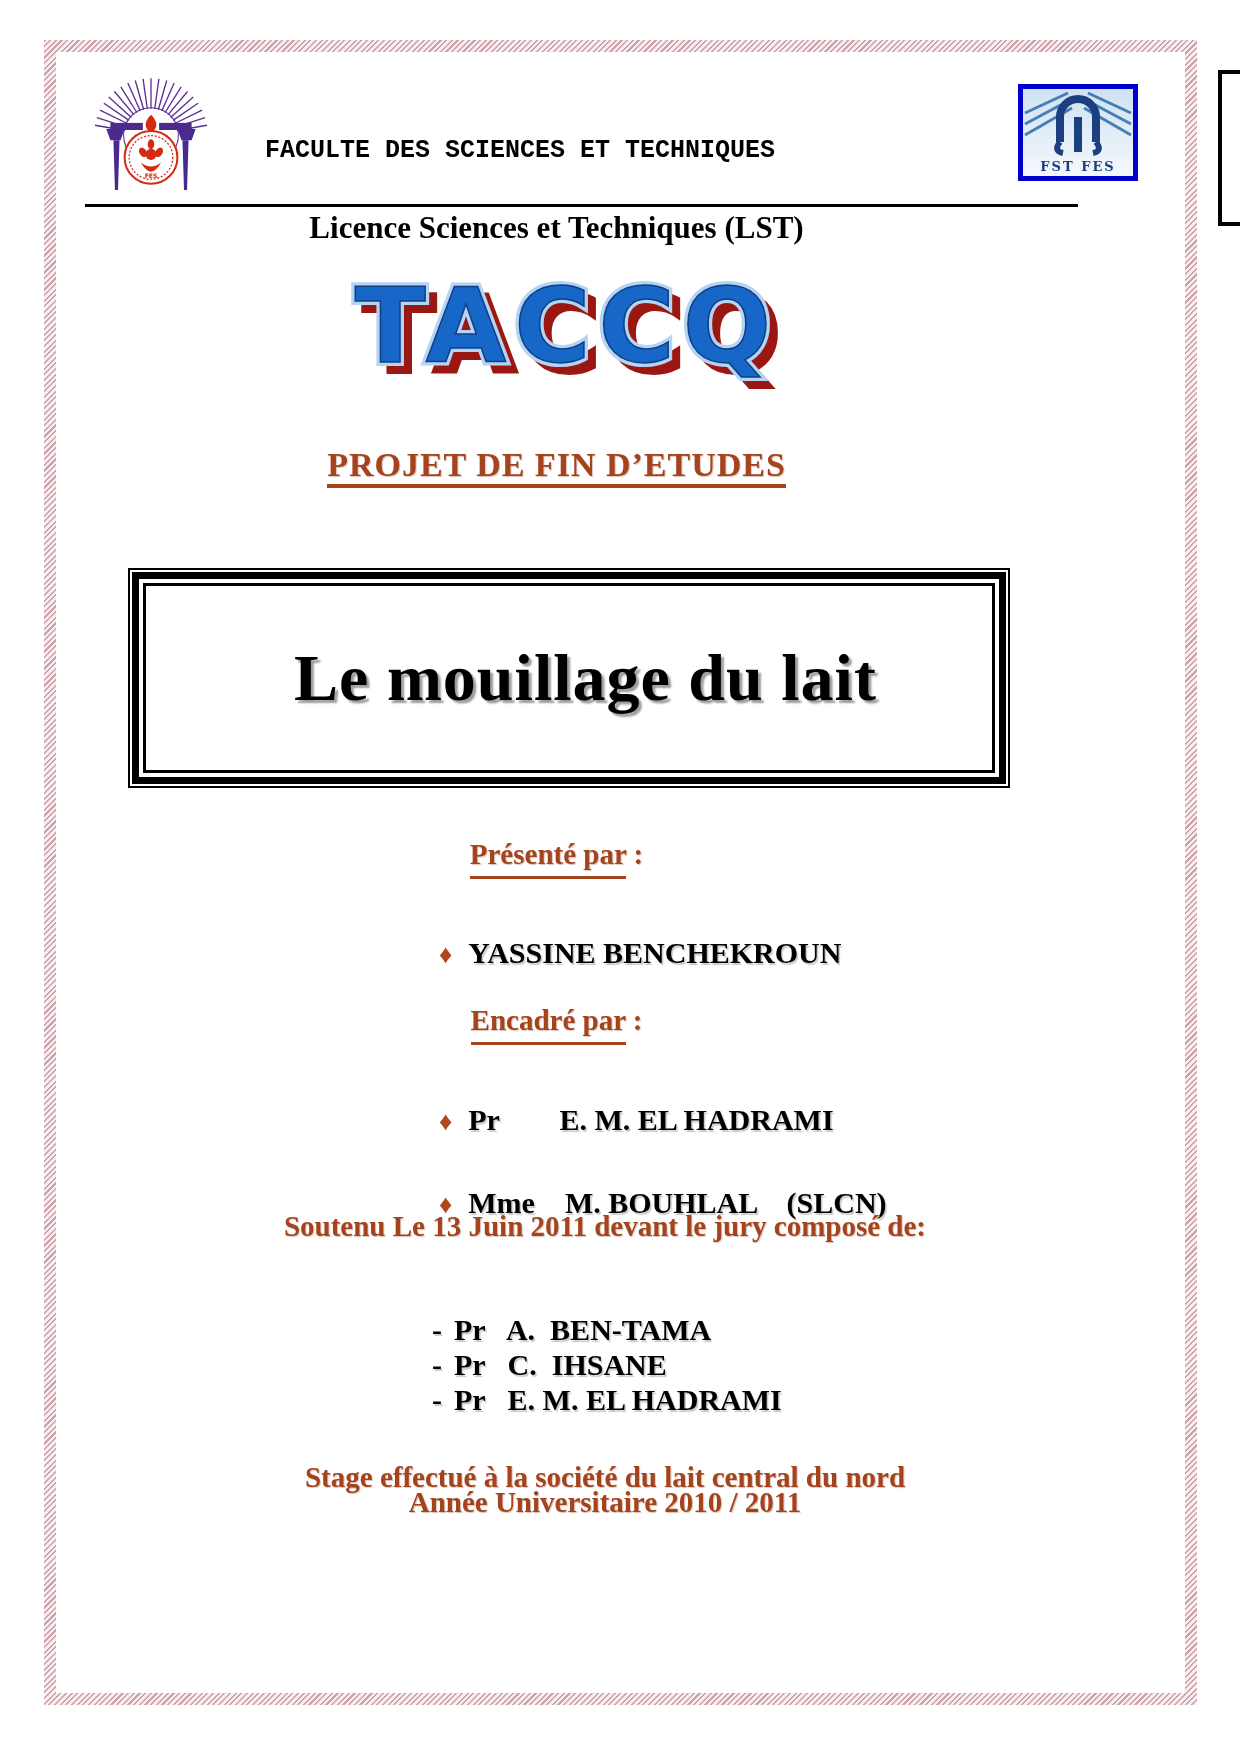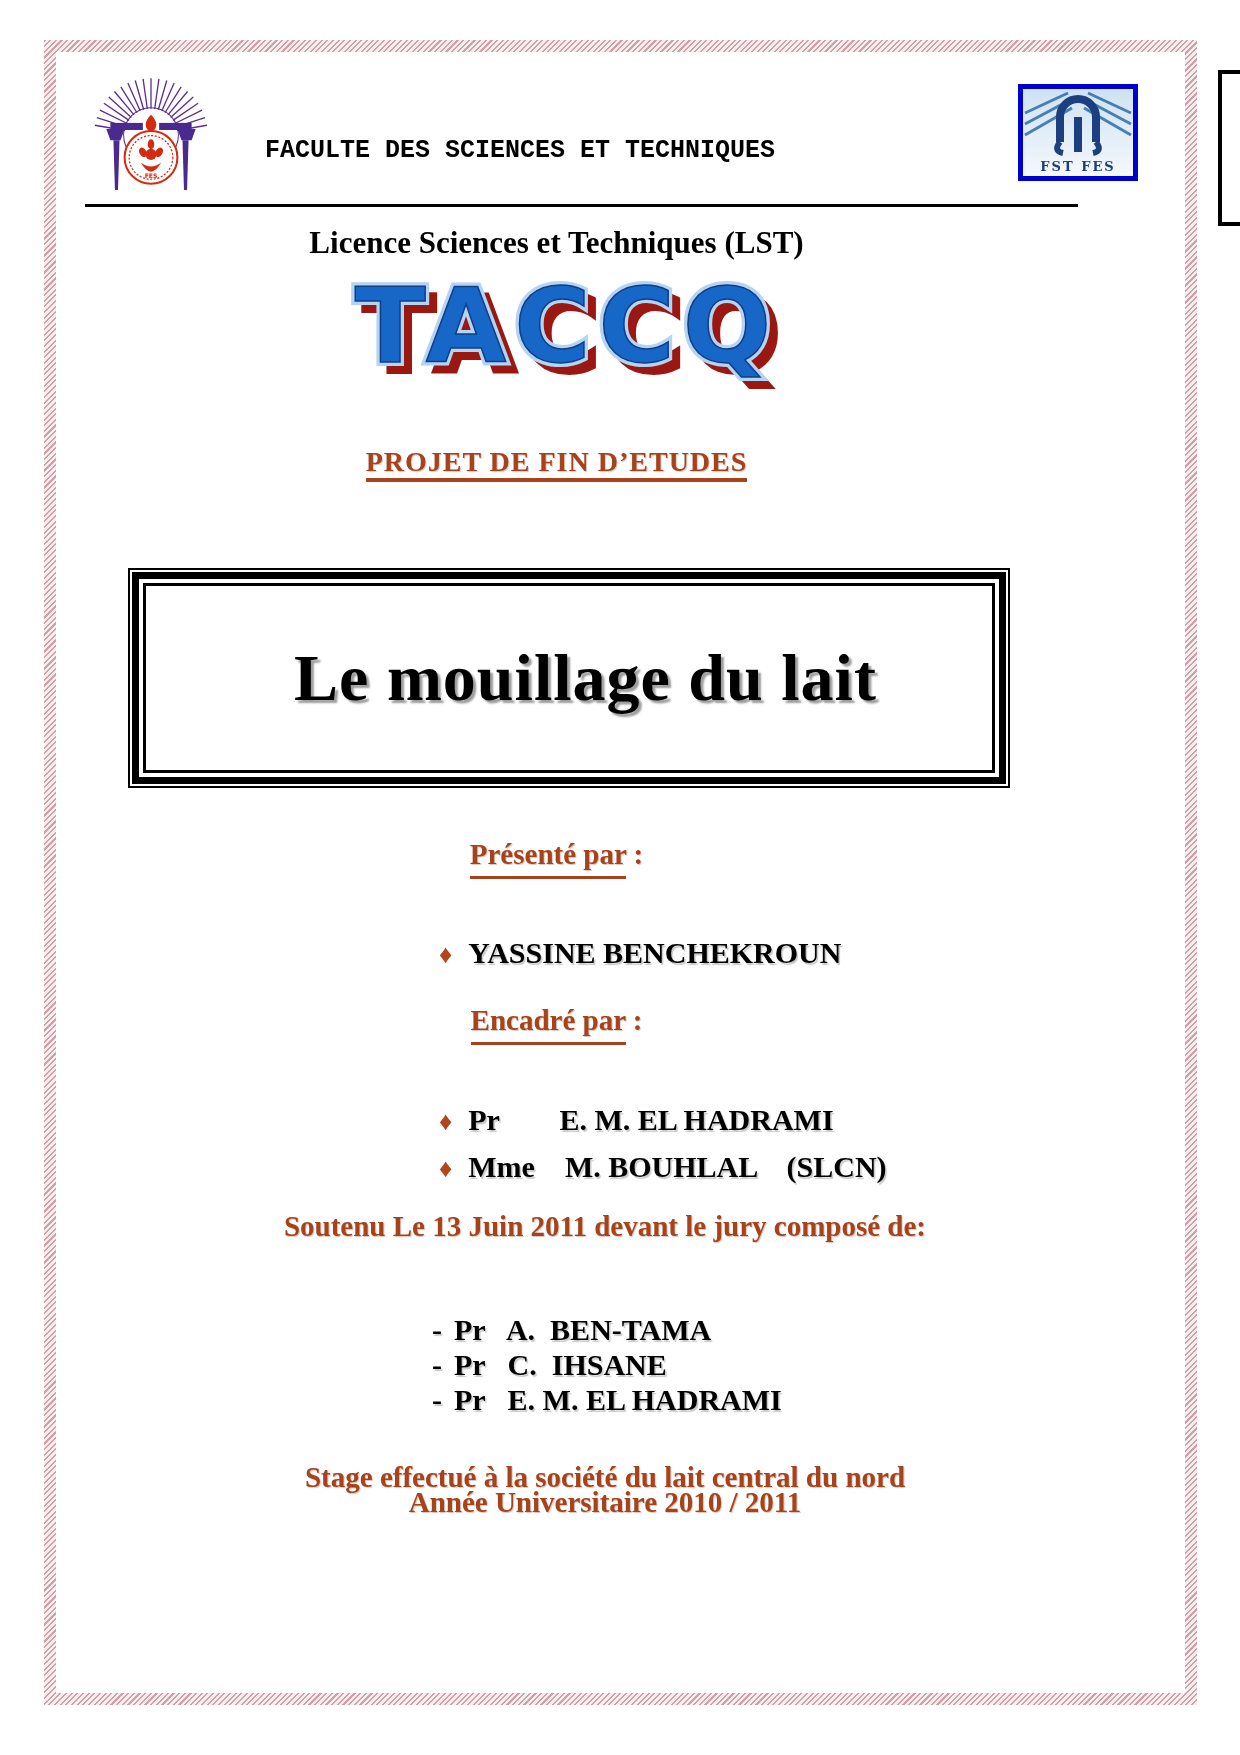--- a/index.html
+++ b/index.html
@@ -23,38 +23,38 @@
   .uni-logo{position:absolute;left:90px;top:64px;width:122px;height:132px;}
   .fst-logo{position:absolute;left:1018px;top:84px;width:120px;height:97px;}
   .header-text{
     position:absolute;left:228px;top:78px;width:584px;text-align:center;
     font-family:"Liberation Mono",monospace;font-weight:bold;
     font-size:25px;line-height:29px;color:#000;white-space:pre;
     letter-spacing:0px;
   }
   .rule{position:absolute;left:85px;top:204px;width:993px;height:3px;background:#000;}
   .program{
-    position:absolute;left:60px;top:225px;width:993px;text-align:center;
+    position:absolute;left:60px;top:210px;width:993px;text-align:center;
     font-weight:bold;font-size:31px;color:#000;
   }
   
   .taccq{
     position:absolute;left:0;top:266px;width:1134px;height:140px;text-align:center;
     font-family:"DejaVu Sans",sans-serif;font-weight:bold;font-size:104px;
     line-height:120px;letter-spacing:8px;
   }
   .taccq span{position:absolute;left:0;width:100%;top:0;}
   .t-shadow{color:#9a1712;-webkit-text-stroke:6px #9a1712;transform:translate(9px,9px);}
   .t-outline{color:#b5d3f2;-webkit-text-stroke:8px #b5d3f2;}
   .t-fill{color:#1667c8;-webkit-text-stroke:1.5px #0e3f86;}
   
   .red{color:#a4431c;}
   .projet{
     position:absolute;left:60px;top:446px;width:993px;text-align:center;
-    font-weight:bold;font-size:28px;letter-spacing:1px;
+    font-weight:bold;font-size:34px;letter-spacing:1px;
     text-shadow:1px 1px 1px #d8c2b8;
   }
   .projet .u{border-bottom:4px solid #a4431c;padding-bottom:1px;}
   .sec-head{
     position:absolute;left:60px;width:993px;text-align:center;
     font-weight:bold;font-size:29px;text-shadow:1px 1px 1px #d8c2b8;
   }
   .sec-head .u{border-bottom:3px solid #a4431c;padding-bottom:6px;}
   
   .tbox{
@@ -195,21 +195,21 @@
 <div class="row" style="left:424px;top:902px;">
   <span class="diamond">♦</span><span>YASSINE BENCHEKROUN</span>
 </div>
 
 <div class="sec-head red" style="top:1004px;">
   <span class="u">Encadré par</span><span> :</span>
 </div>
 <div class="row" style="left:424px;top:1069px;">
   <span class="diamond">♦</span><span>Pr        E. M. EL HADRAMI</span>
 </div>
-<div class="row" style="left:424px;top:1116px;">
+<div class="row" style="left:424px;top:1152px;">
   <span class="diamond">♦</span><span>Mme    M. BOUHLAL    (SLCN)</span>
 </div>
 
 <div class="centered-red red" style="top:1210px;">Soutenu Le   13 Juin 2011  devant le jury composé de:</div>
 
 <div class="row jury-row" style="left:417px;top:1279px;">
   <span class="dash">-</span><span>Pr   A.  BEN-TAMA</span>
 </div>
 <div class="row jury-row" style="left:417px;top:1314px;">
   <span class="dash">-</span><span>Pr   C.  IHSANE</span>

